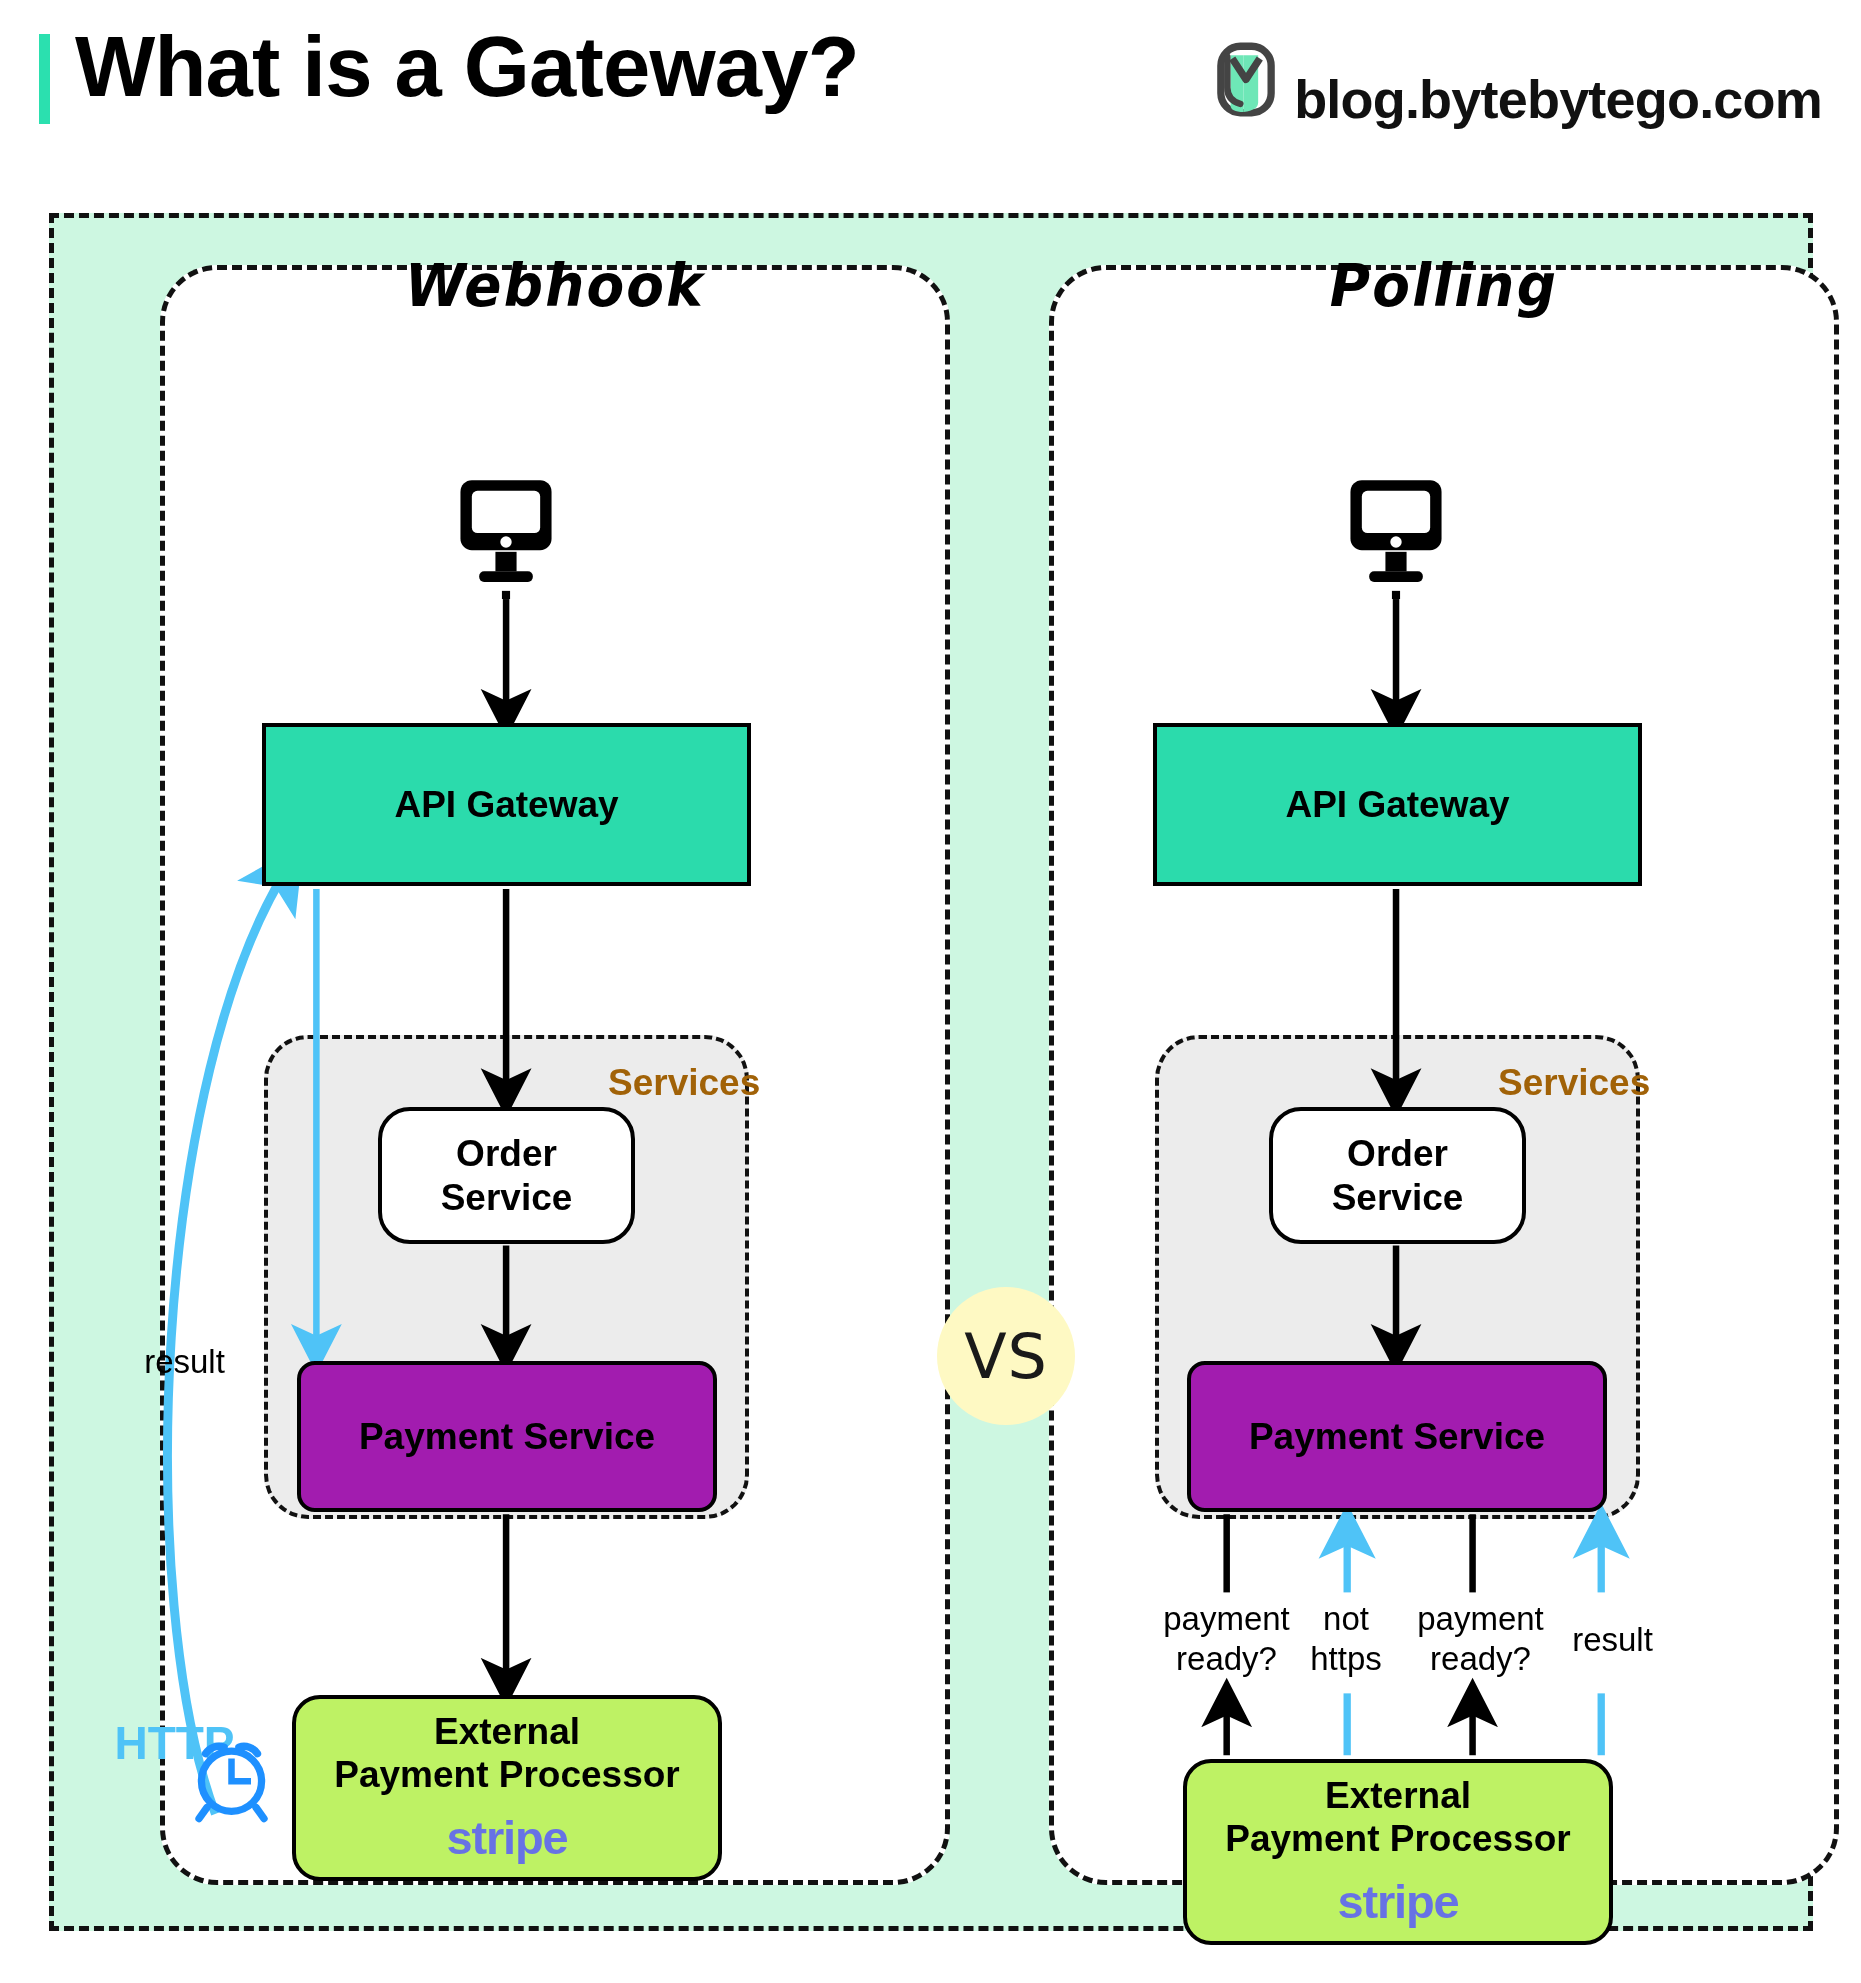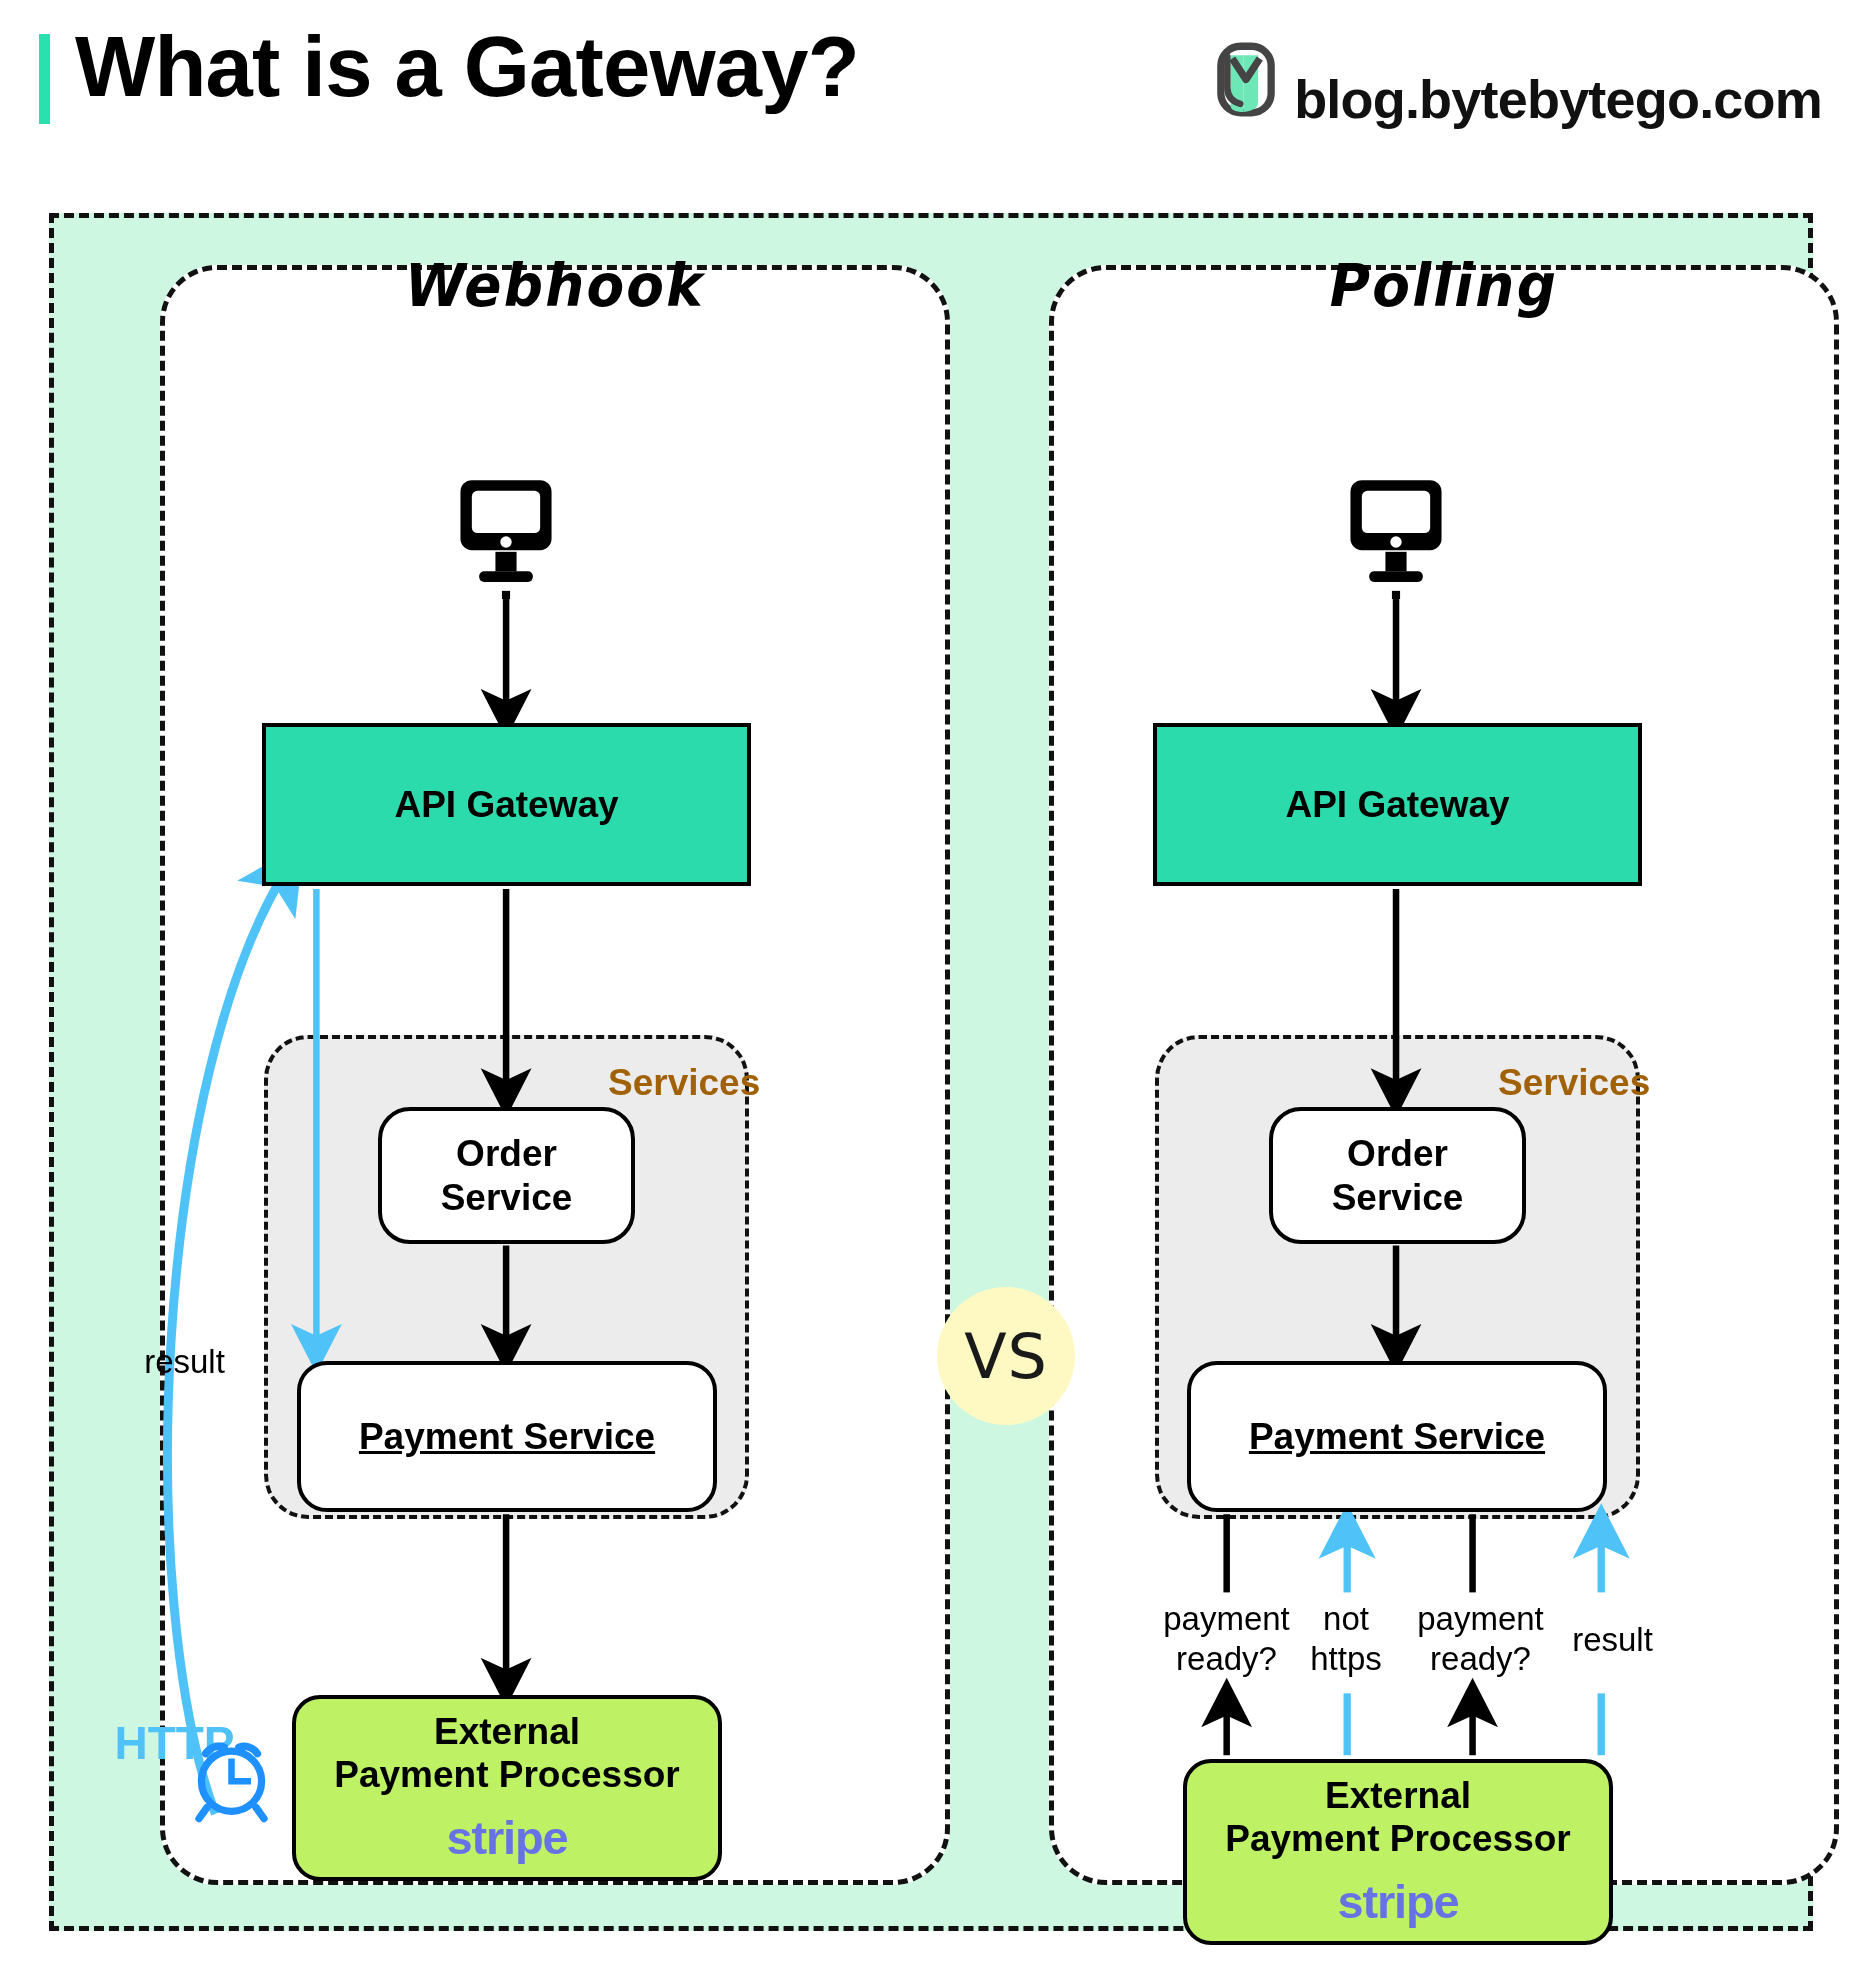--- a/index.html
+++ b/index.html
@@ -127,25 +127,24 @@
     font-size: 37px;
   }
   .node-order {
     background: #ffffff;
     border: 4.1px solid #000;
     border-radius: 32px;
     font-size: 37px;
     line-height: 1.18;
   }
   .node-payment {
-    background: #ffffff;
+    background: #a21caf;
     border: 4.1px solid #000;
-    border-radius: 30px;
-    font-size: 37px;
-    text-decoration: underline;
+    border-radius: 18px;
+    font-size: 37px;
   }
   .node-processor {
     background: #bef264;
     border: 4.1px solid #000;
     border-radius: 28px;
     font-size: 37px;
     flex-direction: column;
     line-height: 1.15;
     justify-content: center;
   }

